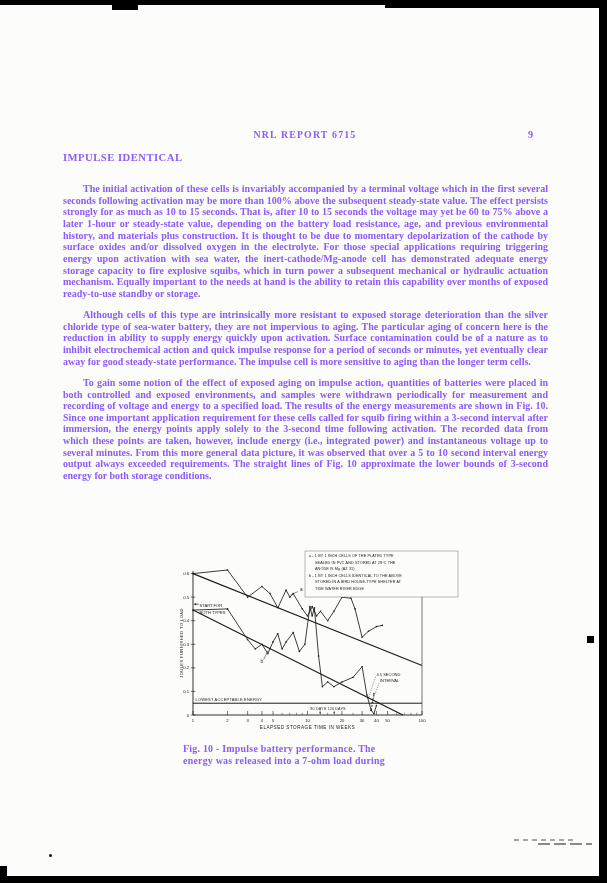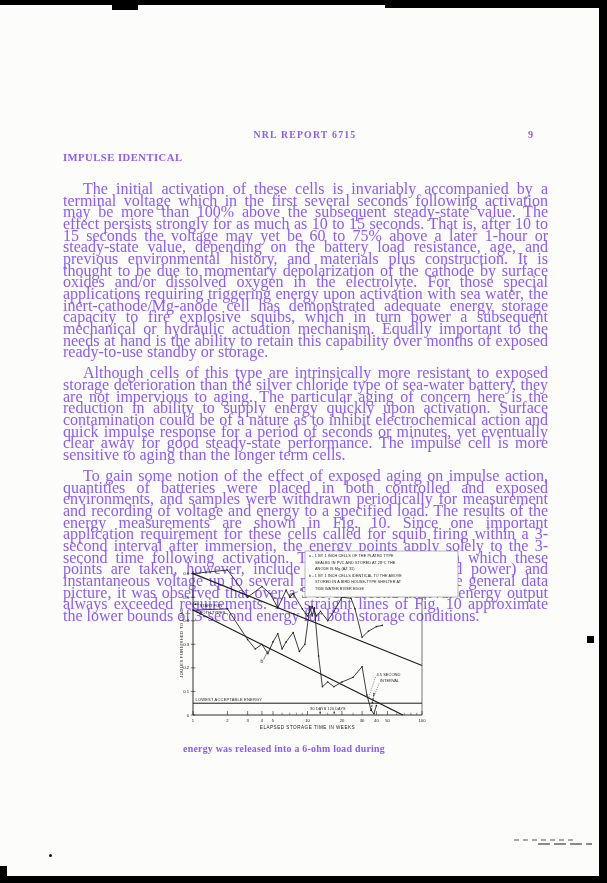--- a/index.html
+++ b/index.html
@@ -20,21 +20,21 @@
     position:absolute; left:63px; top:129px; width:484px; text-align:center;
     font-size:9.8px; font-weight:bold; letter-spacing:1.2px;
   }
   .hdr .pageno { position:absolute; right:14px; top:0; letter-spacing:0; font-size:10.2px; }
   .section-title {
     position:absolute; left:63px; top:152px; margin:0;
     font-size:10.6px; font-weight:bold; letter-spacing:.5px;
   }
   .body-text {
     position:absolute; left:63px; top:183px; width:485px;
-    font-size:16px; line-height:11.65px; font-weight:normal; text-align:justify;
+    font-size:10px; line-height:11.65px; font-weight:bold; text-align:justify;
   }
   .body-text p { margin:0 0 9.5px 0; text-indent:20px; }
   .figure { position:absolute; left:176px; top:547px; width:310px; margin:0; }
   .figure svg { display:block; }
   svg text { font-family:"Liberation Sans", sans-serif; fill:#1b1b1b; }
   .figcaption {
     margin:6px 0 0 7px; font-size:9.9px; line-height:12.4px;
     font-weight:bold; letter-spacing:.25px;
   }
 </style>
@@ -198,17 +198,18 @@
         <text x="200.5" y="128.8" font-size="4">4.5 SECOND</text>
         <text x="204" y="134.8" font-size="4">INTERVAL</text>
         <line x1="199.5" y1="130" x2="192" y2="152.5" stroke="#1b1b1b" stroke-width="0.55" stroke-dasharray="0.9,1.1"></line>
         <line x1="203" y1="136.5" x2="195.5" y2="156" stroke="#1b1b1b" stroke-width="0.55" stroke-dasharray="0.9,1.1"></line>
         <text x="124" y="43.6" font-size="4.6">a</text>
         <line x1="121.8" y1="44.6" x2="114.5" y2="48" stroke="#1b1b1b" stroke-width="0.5"></line>
         <text x="84.5" y="116" font-size="4.6">b</text>
         <line x1="87.6" y1="112.6" x2="92" y2="103.5" stroke="#1b1b1b" stroke-width="0.5"></line>
       </svg>
     <figcaption class="figcaption">
-      <div>energy was released into a 6-ohm load during</div>
+      <div>Fig. 10 - Impulse battery performance.  The</div>
+      <div>energy was released into a 7-ohm load during</div>
     </figcaption>
   </figure>
 
 </div>
 
 </body></html>

